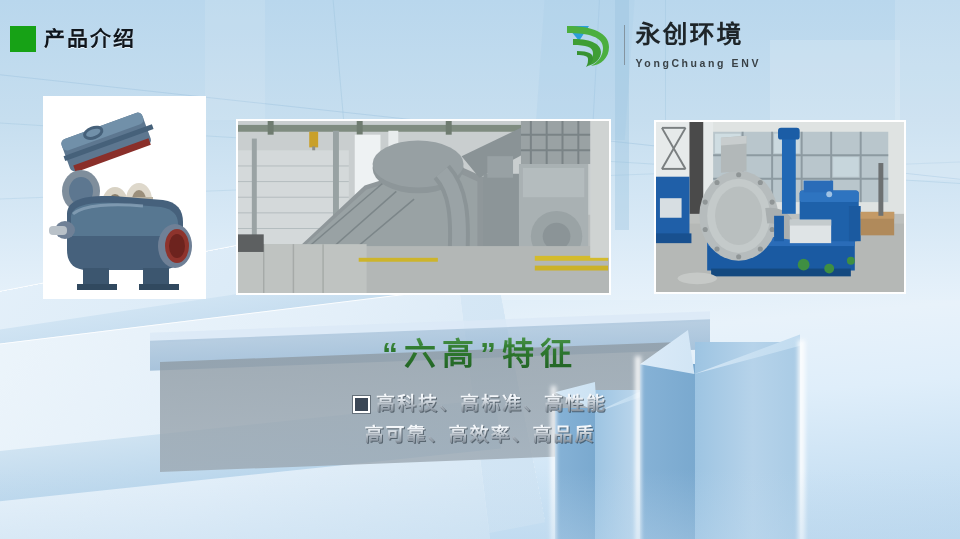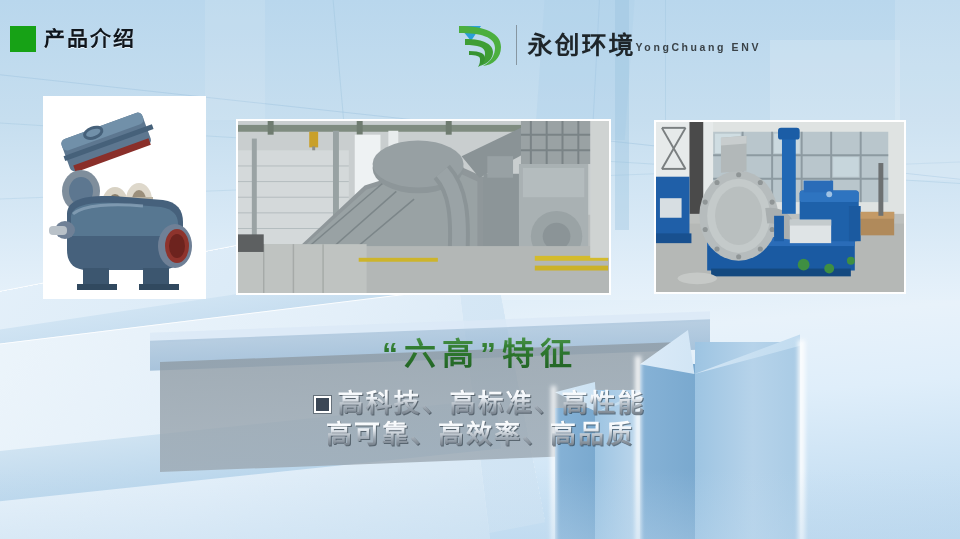--- a/index.html
+++ b/index.html
@@ -122,21 +122,21 @@
     font-size:21px; font-weight:bold; color:#10161d;
     letter-spacing:2px; line-height:30px;
     font-family:"DejaVu Sans","Liberation Sans",sans-serif;
     text-shadow:0 1px 0 rgba(255,255,255,.6);
   }
 
   
   .logo { position:absolute; right:48px; top:20px; height:50px; display:flex; align-items:center; }
   .logo-mark { width:52px; height:48px; position:relative; margin-right:9px; }
   .logo-div { width:1px; height:40px; background:#7d8a93; opacity:.85; margin-right:11px; }
-  .logo-words { display:flex; flex-direction:row; justify-content:center; }
+  .logo-words { display:flex; flex-direction:column; justify-content:center; }
   .logo-cn {
     font-size:25px; font-weight:bold; color:#1e2529; letter-spacing:2px;
     line-height:27px; font-family:"DejaVu Sans","Liberation Sans",sans-serif;
   }
   .logo-en {
     font-size:10.5px; font-weight:bold; color:#3a4247; letter-spacing:2.6px;
     line-height:13px; margin-top:9px;
     font-family:"Liberation Sans",sans-serif;
   }
 
@@ -160,21 +160,21 @@
     color:transparent; -webkit-text-fill-color:transparent;
     text-shadow:none;
   }
 
   .bullet-block {
     position:absolute; left:0; top:388px; width:960px;
     text-align:center;
   }
   .bullet-line {
     font-family:"DejaVu Serif","Liberation Serif",serif;
-    font-size:26px; font-weight:bold; letter-spacing:2px; line-height:31px;
+    font-size:19px; font-weight:bold; letter-spacing:2px; line-height:31px;
     background:linear-gradient(180deg,#ffffff 0%, #f2f6fa 30%, #9fa9b3 62%, #5c6671 100%);
     -webkit-background-clip:text; background-clip:text;
     color:transparent; -webkit-text-fill-color:transparent;
     filter:drop-shadow(1px 1px 0 rgba(30,40,50,.55));
     display:inline-block;
   }
   .bullet-row1 { display:flex; align-items:center; justify-content:center; gap:6px; }
   .sq-bullet {
     width:17px; height:17px; border:2.5px solid #ffffff;
     background:#3b4756; display:inline-block; flex:0 0 auto;

